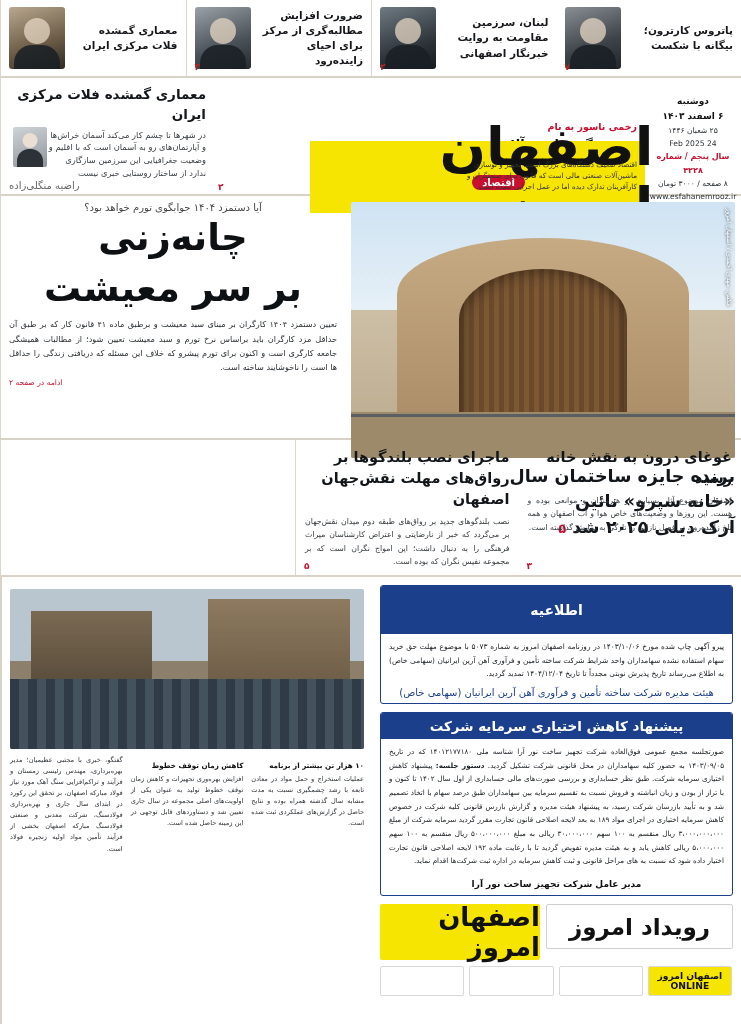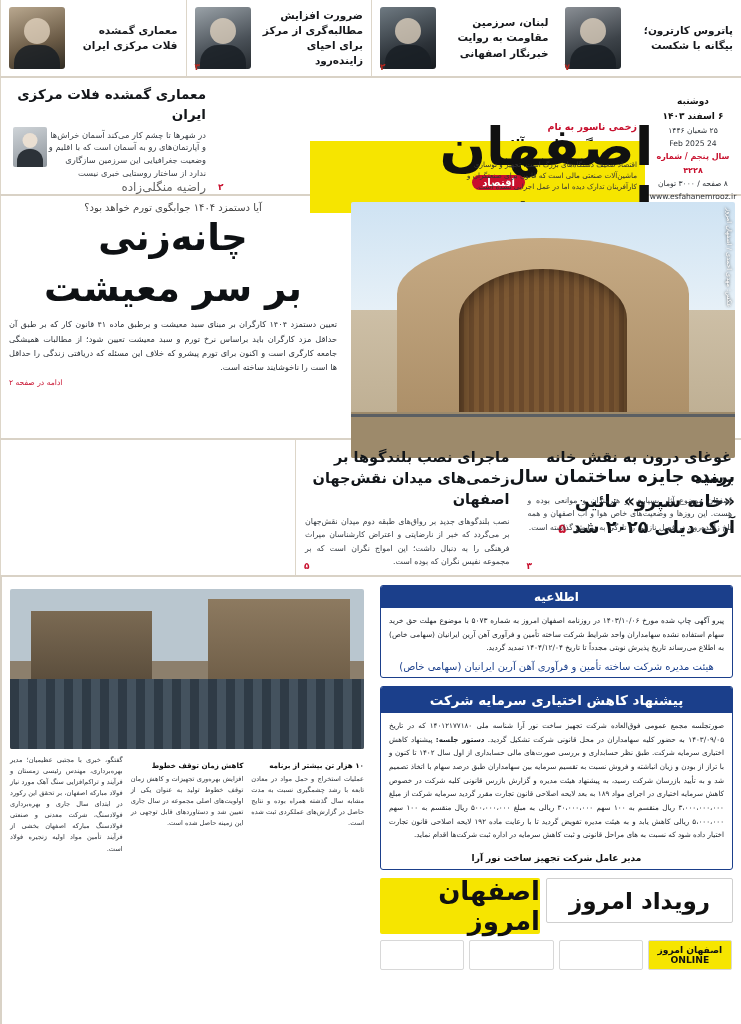--- a/index.html
+++ b/index.html
@@ -59,21 +59,21 @@
   .mh-right .hl { font-size: 13.5px; font-weight: bold; line-height: 1.5; color:#13161a; }
   .mh-right .sub { font-size: 8.3px; line-height: 1.55; color:#3a3f45; margin-top:4px; }
   .mh-right .avatar {
     width: 34px; height: 40px; float: left; margin: 2px 0 2px 4px;
     background: linear-gradient(160deg,#cfd4d8,#8d949b); border-radius:2px; position:relative;
   }
   .mh-right .avatar::after{ content:""; position:absolute; left:50%; top:16%; transform:translateX(-50%);
     width:15px;height:15px;border-radius:50%;background:#eadfd2;}
   .mh-right .avatar::before{ content:""; position:absolute; left:50%; bottom:0; transform:translateX(-50%);
     width:26px;height:18px;border-radius:12px 12px 0 0;background:#2c3238;}
-  .mh-right .byline { font-size: 12px; color:#666; text-align:right; clear:both; }
+  .mh-right .byline { font-size: 10px; color:#666; text-align:left; clear:both; }
 
   .mh-mid { flex: 1; position: relative; background:#fff;margin-top:41px; }
   .logo-band {
     position:absolute; right:0; left:96px; top:22px; height: 72px;
     background: #f6e500;
     display:flex; align-items:center; justify-content:center;
   }
   .logo-word {
     font-size: 52px; font-weight: bold; color:#111; letter-spacing:-1px;
     font-family: "DejaVu Sans", sans-serif; transform: scaleX(1.05);
@@ -156,21 +156,21 @@
     background: repeating-linear-gradient(90deg,#f0d83c 0 9px,#e8e8e8 9px 18px);}
   .cols3 { display:flex; flex-direction: row-reverse; gap:8px; }
   .cols3 .c { flex:1; font-size:6.6px; line-height:1.68; color:#2f343a; text-align:justify; }
   .cols3 .c b { display:block; font-size:7.2px; margin:5px 0 2px; color:#111;}
 
   .lower-left { flex:1; padding:8px 8px 8px 8px; }
 
   .notice {
     border:1px solid #1b3f8b; border-radius:3px; margin-bottom:8px; overflow:hidden;
   }
-  .notice .nt { background:#1b3f8b; color:#fff; text-align:center; font-size:12px; font-weight:bold; padding:4px 0; }
+  .notice .nt { background:#1b3f8b; color:#fff; text-align:center; font-size:14px; font-weight:bold; padding:16px 0; }
   .notice .nb { padding:6px 8px; font-size:7.4px; line-height:1.85; text-align:justify; color:#1a1f25; }
   .notice .nfoot { text-align:center; font-size:10px; color:#1b3f8b; padding:0 6px 5px; }
 
   .notice2 { border:1px solid #1b3f8b; border-radius:3px; margin-bottom:8px; overflow:hidden;}
   .notice2 .nt { background:#1b3f8b; color:#fff; text-align:center; font-size:13.5px; font-weight:bold; padding:5px 0;}
   .notice2 .nb { padding:6px 8px; font-size:7.2px; line-height:1.9; text-align:justify; color:#1a1f25;}
   .notice2 .sig { text-align:center; font-size:9px; font-weight:bold; color:#111; padding:5px 0 6px;}
 
   .brandrow { display:flex; flex-direction: row-reverse; gap:6px; }
   .brand-big {
@@ -282,21 +282,21 @@
           <span>آرک دیلی ۲۰۲۵ شد</span>
           <span class="oh-num">۵</span>
         </div>
       </div>
     </div>
   </div>
 
   <div class="teasers">
     <div class="teaser" style="flex:1.35"></div>
     <div class="teaser">
-      <h3>ماجرای نصب بلندگوها بر زخمی‌های میدان نقش‌جهان اصفهان</h3>
+      <h3>ماجرای نصب بلندگوها بر رواق‌های مهلت نقش‌جهان اصفهان</h3>
       <p>نصب بلندگوهای جدید بر رواق‌های طبقه دوم میدان نقش‌جهان بر می‌گردد که خبر از نارضایتی و اعتراض کارشناسان میراث فرهنگی را به دنبال داشت؛ این امواج نگران است که بر مجموعه نفیس نگران که بوده است.</p>
       <span class="tn">۵</span>
     </div>
     <div class="teaser">
       <h3>غوغای درون به نقش خانه رسید</h3>
       <p>اصفهان موضوع آثار بسیاری از هنرمندان و موانعی بوده و هست. این روزها و وضعیت‌های خاص هوا و آب اصفهان و همه تلخ زاینده‌رود، در فصل نازایی را تازگی به نمایش گذاشته است.</p>
       <span class="tn">۳</span>
     </div>
   </div>
 

